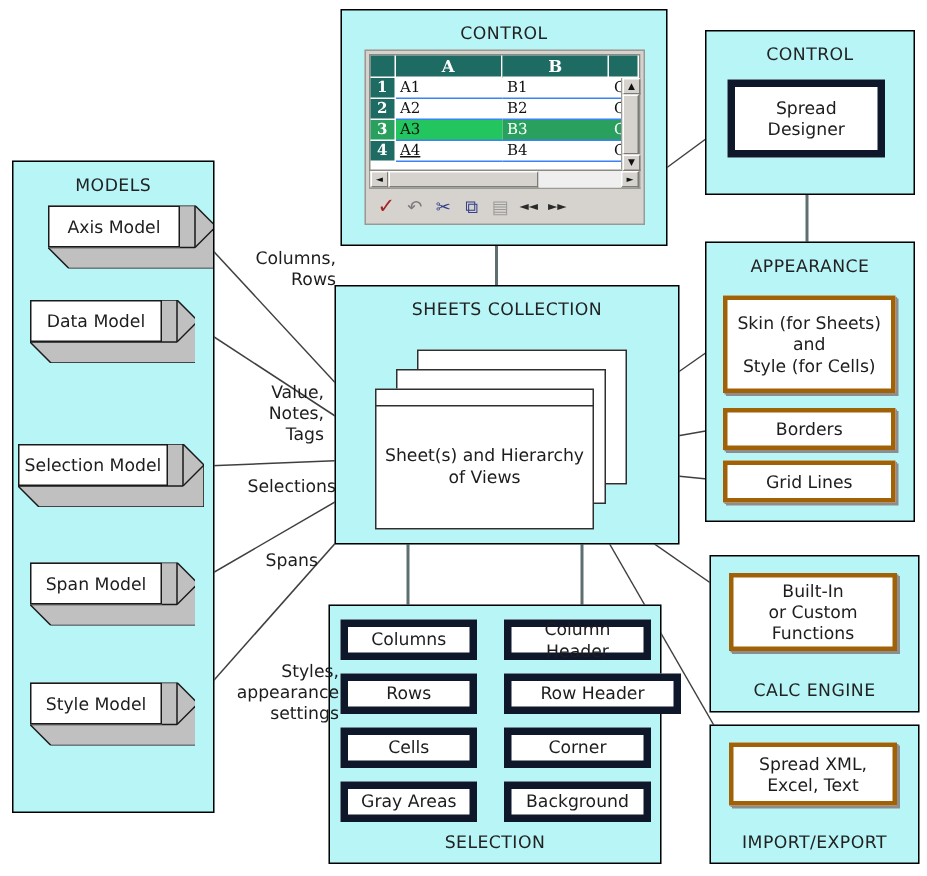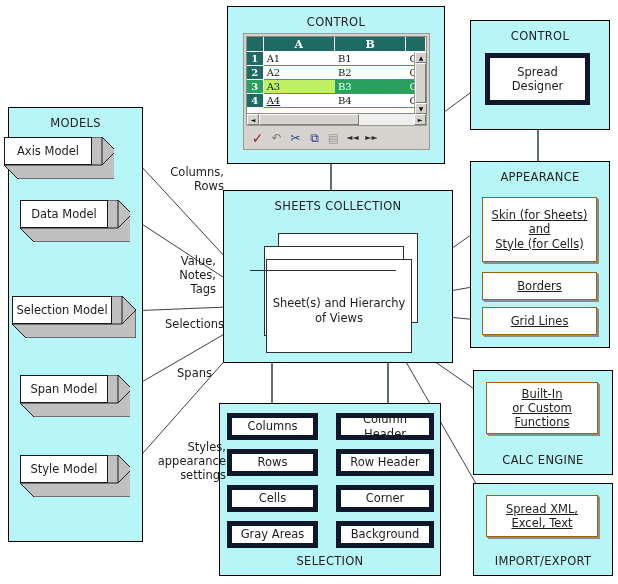--- a/index.html
+++ b/index.html
@@ -56,23 +56,22 @@
     display: flex;
     align-items: center;
     justify-content: center;
     text-align: center;
     font-size: 11.5px;
     color: #1d1d1d;
     line-height: 1.22;
     z-index: 3;
   }
   .box.shadow {
-    border: 1px solid #a16207;
+    border: 3px solid #a16207;
     box-shadow: 1px 1px 0 #8d8d8d, 2px 2px 0 #8d8d8d;
-    text-decoration: underline;
   }
 
   
   .model3d {
     position: absolute;
     width: 110px;
     height: 42px;
     z-index: 3;
   }
   .model3d .face {
@@ -151,21 +150,21 @@
   .ss-cell {
     display: flex;
     align-items: center;
     padding-left: 3px;
     border-bottom: 1px solid #3b82f6;
     box-sizing: border-box;
     color: #111111;
     overflow: hidden;
     white-space: nowrap;
   }
-  .ss-cell.active { background: #bef264; }
+  .ss-cell.active { background: #22c55e; }
   .ss-cell.sel { background: #2aa05f; color: #ffffff; }
   .ss-vscroll {
     position: absolute;
     right: 0; top: 15px;
     width: 12px;
     bottom: 0;
     background: #d6d3ce;
     border-left: 1px solid #9a9a94;
     box-sizing: border-box;
   }
@@ -288,21 +287,21 @@
 
       <line x1="538" y1="265" x2="538" y2="273"></line>
       <line x1="538" y1="300" x2="538" y2="308"></line>
     </g>
   </svg>
 
   <div class="group" style="left:8px; top:107px; width:135px; height:435px;">
     <div class="group-title top">MODELS</div>
   </div>
 
-  <div class="model3d" style="left:4px; top:137px;">
+  <div class="model3d" style="left:32px; top:137px;">
     <svg class="solid" width="110" height="42">
       <polygon points="0,28 14,42 112,42 112,14 98,0 0,0" fill="#c0c0c0" stroke="#1a1a1a" stroke-width="1"></polygon>
       <line x1="98" y1="0" x2="98" y2="28" stroke="#1a1a1a" stroke-width="1"></line>
       <line x1="98" y1="28" x2="112" y2="14" stroke="#1a1a1a" stroke-width="1"></line>
       <line x1="0" y1="28" x2="98" y2="28" stroke="#1a1a1a" stroke-width="1"></line>
     </svg>
     <div class="face">Axis Model</div>
   </div>
 
   <div class="model3d" style="left:20px; top:200px;">
@@ -446,33 +445,33 @@
   <div class="box shadow" style="left:486px; top:495px; width:112px; height:42px; white-space:pre-line;">Spread XML,
 Excel, Text</div>
 
   <div class="group" style="left:223px; top:190px; width:230px; height:173px;">
     <div class="group-title top">SHEETS COLLECTION</div>
   </div>
 
   <div class="sheet-stack" style="left:250px; top:233px; width:174px; height:120px;">
     <div class="sheet" style="left:28px; top:0px; width:140px; height:90px;"></div>
     <div class="sheet" style="left:14px; top:13px; width:140px; height:90px;"></div>
-    <div class="sheet sheet-front" style="left:16px; top:26px; width:146px; height:94px;">Sheet(s)
+    <div class="sheet sheet-front" style="left:0px; top:26px; width:146px; height:94px;">Sheet(s)
 and Hierarchy
 of Views</div>
     <div class="sheet-tabline" style="left:0px; top:37px; width:146px;"></div>
   </div>
 
   <div class="group" style="left:219px; top:403px; width:222px; height:173px;">
     <div class="group-title bottom">SELECTION</div>
   </div>
 
   <div class="box" style="left:227px; top:413px; width:91px; height:27px;">Columns</div>
   <div class="box" style="left:227px; top:449px; width:91px; height:27px;">Rows</div>
   <div class="box" style="left:227px; top:485px; width:91px; height:27px;">Cells</div>
   <div class="box" style="left:227px; top:521px; width:91px; height:27px;">Gray Areas</div>
 
   <div class="box" style="left:336px; top:413px; width:98px; height:27px;">Column Header</div>
-  <div class="box" style="left:336px; top:449px; width:98px; height:27px;">Row Header</div>
+  <div class="box" style="left:336px; top:449px; width:118px; height:27px;">Row Header</div>
   <div class="box" style="left:336px; top:485px; width:98px; height:27px;">Corner</div>
   <div class="box" style="left:336px; top:521px; width:98px; height:27px;">Background</div>
 
 </div>
 
 </body></html>

